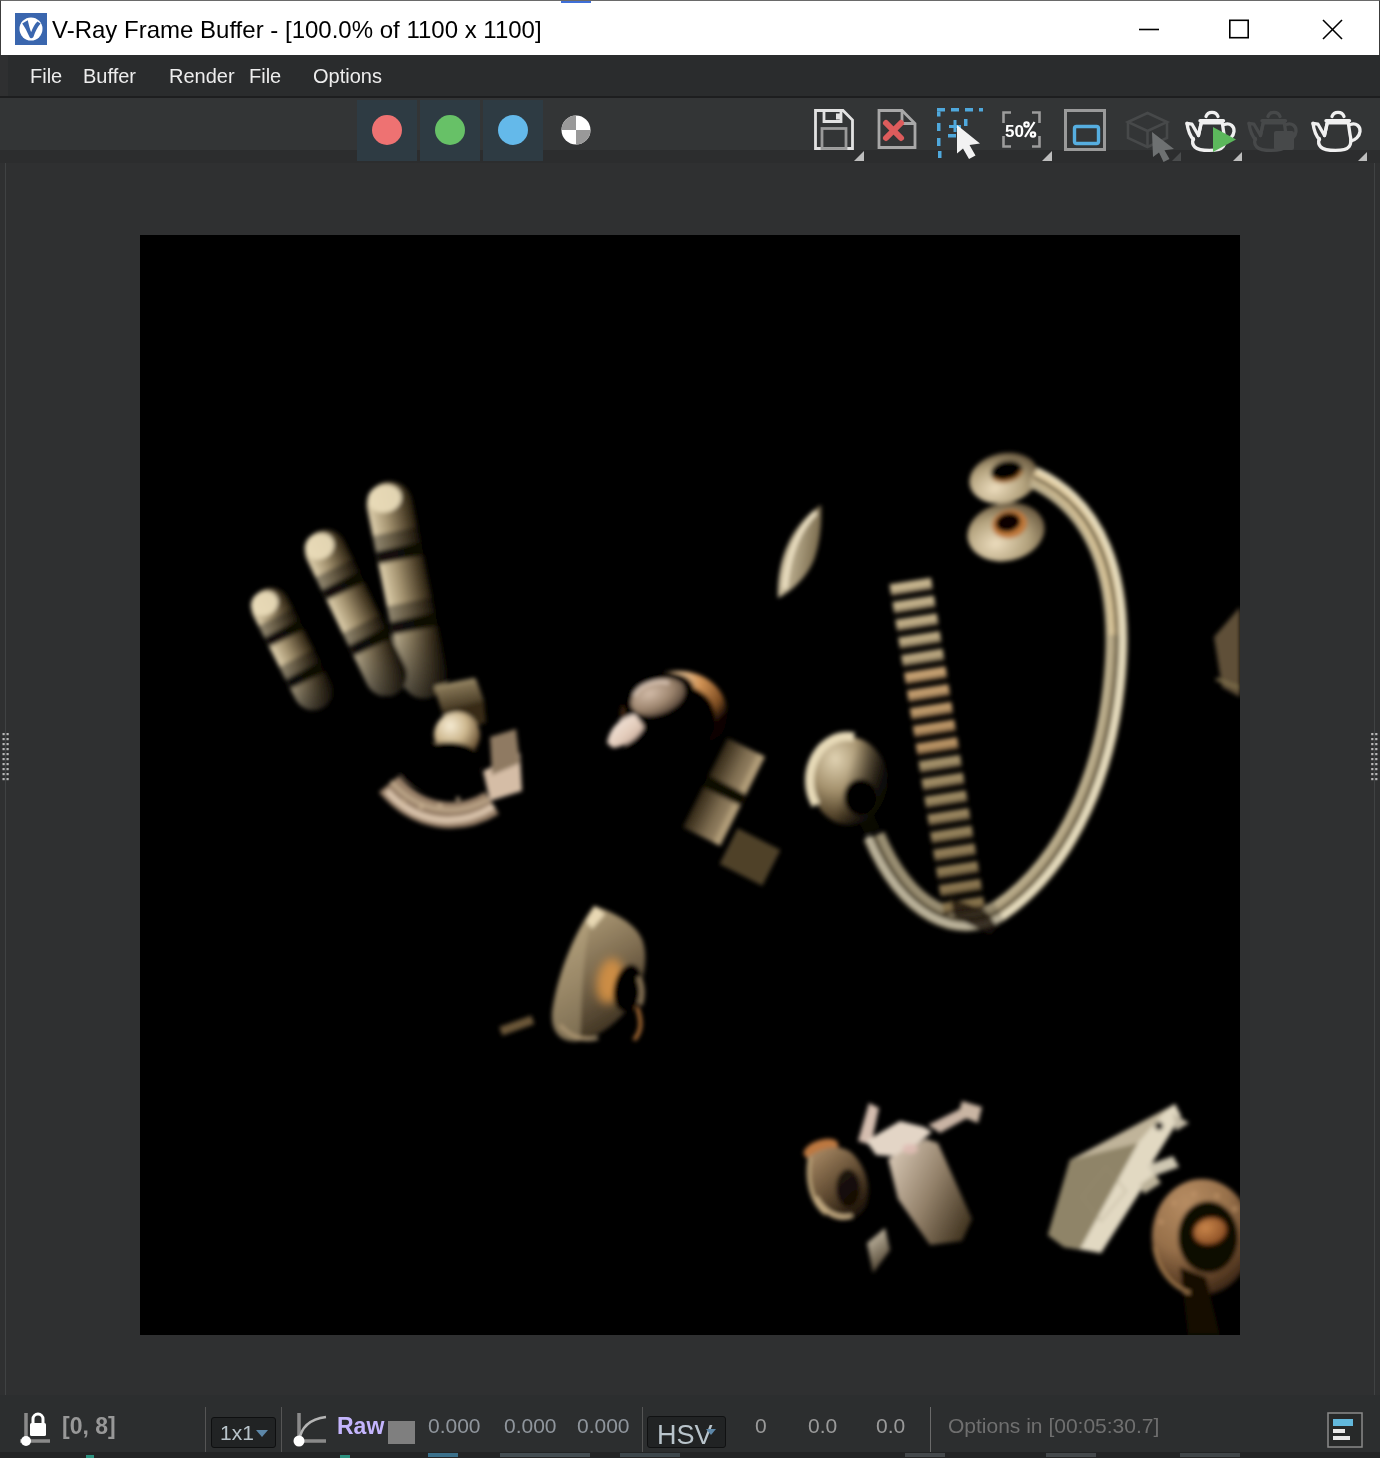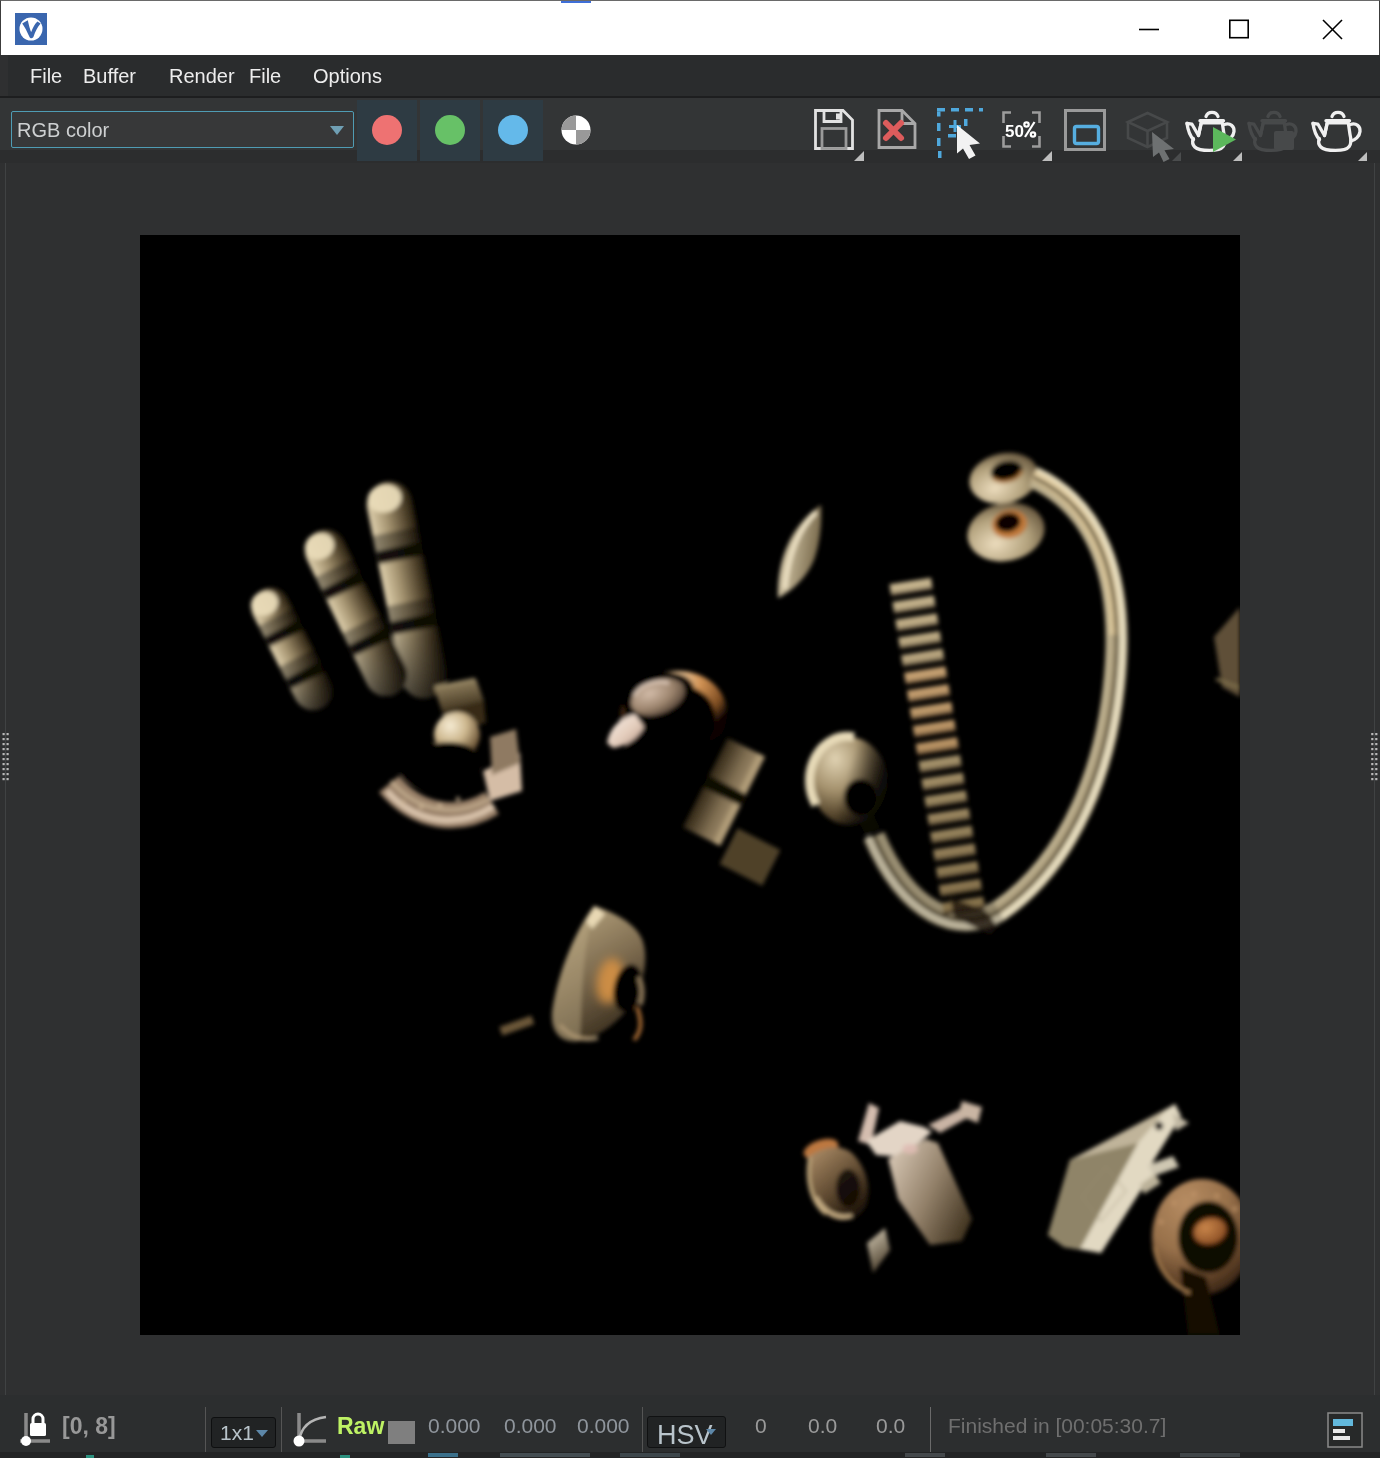--- a/index.html
+++ b/index.html
@@ -6,43 +6,40 @@
 </style></head>
 <body>
 
 <div class="abs" style="left:0;top:0;width:1380px;height:55px;background:#ffffff;box-sizing:border-box;border-left:1px solid #3c3c3c;border-right:1px solid #3c3c3c;border-top:1px solid #6a6a6a">
   <div class="abs" style="left:560px;top:0;width:30px;height:2px;background:#3f6fd8"></div>
   <svg class="abs" style="left:14px;top:12px" width="32" height="32" viewBox="0 0 32 32">
     <rect width="32" height="32" fill="#3a66ae"></rect>
     <circle cx="16" cy="16" r="11.5" fill="#ffffff"></circle>
     <path d="M7.2,10.5 L12.8,7.2 C14.2,13.5 15.2,17 16.2,19 C17.6,15.5 19.4,11.5 22.4,8.6 L25.6,10.6 C22.2,14.4 20.2,19 18.6,23.6 C17.8,25.8 15.4,25.9 14.4,23.8 C12,18.4 9.6,13.6 7.2,10.5 Z" fill="#3a66ae"></path>
   </svg>
+  <span class="abs" style="left:51px;top:15px;font-size:24px;color:#000;letter-spacing:0px">V-Ray Frame Buffer - [100.0% of 1100 x 1100]</span>
   <svg class="abs" style="left:1120px;top:0" width="240" height="55" viewBox="0 0 240 55">
     <line x1="18" y1="28.5" x2="38" y2="28.5" stroke="#000" stroke-width="1.6"></line>
     <rect x="108.8" y="19.3" width="18.4" height="17.4" fill="none" stroke="#000" stroke-width="1.6"></rect>
     <line x1="202" y1="19" x2="221" y2="38" stroke="#000" stroke-width="1.6"></line>
     <line x1="221" y1="19" x2="202" y2="38" stroke="#000" stroke-width="1.6"></line>
   </svg>
 </div>
 
 <div class="abs" style="left:8px;top:55px;width:1380px;height:41px;background:#2a2c2d;color:#ededed;font-size:20px">
   <span class="abs" style="left:22px;top:10px">File</span>
   <span class="abs" style="left:75px;top:10px">Buffer</span>
   <span class="abs" style="left:161px;top:10px">Render</span>
   <span class="abs" style="left:241px;top:10px">File</span>
   <span class="abs" style="left:305px;top:10px">Options</span>
 </div>
 <div class="abs" style="left:0;top:96px;width:1380px;height:2px;background:#1d1e1f"></div>
 
 <div class="abs" style="left:0;top:98px;width:1380px;height:65px;background:#333536">
   <div class="abs" style="left:0;top:52px;width:1380px;height:13px;background:#2c2d2e"></div>
-  <div class="abs" style="left:11px;top:13px;width:341px;height:35px;background:#373839;border:1px solid #4f9cb4;border-radius:2px">
-    <span class="abs" style="left:5px;top:7px;font-size:20px;color:#ced0d1">RGB color</span>
-    <div class="abs" style="right:9px;top:14px;width:0;height:0;border-left:7px solid transparent;border-right:7px solid transparent;border-top:9px solid #6f9fb4"></div>
-  </div>
   <div class="abs" style="left:357px;top:2px;width:60px;height:61px;background:#2e3b43"></div>
   <div class="abs" style="left:420px;top:2px;width:60px;height:61px;background:#2e3b43"></div>
   <div class="abs" style="left:483px;top:2px;width:60px;height:61px;background:#2e3b43"></div>
   <div class="abs" style="left:372px;top:17px;width:30px;height:30px;border-radius:50%;background:#ee7272"></div>
   <div class="abs" style="left:435px;top:17px;width:30px;height:30px;border-radius:50%;background:#67c167"></div>
   <div class="abs" style="left:498px;top:17px;width:30px;height:30px;border-radius:50%;background:#64b9ea"></div>
   <svg class="abs" style="left:561px;top:17px" width="30" height="30" viewBox="0 0 30 30">
     <circle cx="15" cy="15" r="14.5" fill="#ffffff"></circle>
     <path d="M15,15 L15,0.5 A14.5,14.5 0 0 0 0.5,15 Z" fill="#999999"></path>
     <path d="M15,15 L29.5,15 A14.5,14.5 0 0 1 15,29.5 Z" fill="#999999"></path>
@@ -205,35 +202,35 @@
     <path d="M7,2 V30 M2,30 H34" stroke="#8a8a8a" stroke-width="3.5" fill="none"></path>
     <path d="M7,30 C9,16 18,8 34,6" stroke="#b5b5b5" stroke-width="2.5" fill="none"></path>
     <circle cx="7" cy="30" r="5.5" fill="#fff"></circle>
   </svg>
   <div class="abs" style="left:205px;top:12px;width:1px;height:46px;background:#555"></div>
   <div class="abs" style="left:211px;top:22px;width:63px;height:29px;background:#212324;border:1px solid #0e0f10;border-radius:3px">
     <span class="abs" style="left:8px;top:3px;font-size:21px;color:#b9c4cb">1x1</span>
     <div class="abs" style="right:7px;top:12px;width:0;height:0;border-left:6px solid transparent;border-right:6px solid transparent;border-top:7px solid #5d87a8"></div>
   </div>
   <div class="abs" style="left:281px;top:12px;width:1px;height:46px;background:#555"></div>
-  <span class="abs" style="left:337px;top:18px;font-size:23px;font-weight:bold;color:#bef264">Raw</span>
+  <span class="abs" style="left:337px;top:18px;font-size:23px;font-weight:bold;color:#c4b5fd">Raw</span>
   <div class="abs" style="left:388px;top:26px;width:27px;height:23px;background:#7f7f7f"></div>
   <span class="abs" style="left:428px;top:19px;font-size:21px;color:#8f959c">0.000</span>
   <span class="abs" style="left:504px;top:19px;font-size:21px;color:#8f959c">0.000</span>
   <span class="abs" style="left:577px;top:19px;font-size:21px;color:#8f959c">0.000</span>
   <div class="abs" style="left:642px;top:12px;width:1px;height:46px;background:#555"></div>
   <div class="abs" style="left:647px;top:21px;width:77px;height:30px;background:#212324;border:1px solid #101112;border-radius:3px">
     <span class="abs" style="left:9px;top:3px;font-size:27px;color:#b9c4cb">HSV</span>
     <div class="abs" style="right:9px;top:12px;width:0;height:0;border-left:5px solid transparent;border-right:5px solid transparent;border-top:6px solid #5d87a8"></div>
   </div>
   <span class="abs" style="left:755px;top:19px;font-size:21px;color:#9a9a9a">0</span>
   <span class="abs" style="left:808px;top:19px;font-size:21px;color:#9a9a9a">0.0</span>
   <span class="abs" style="left:876px;top:19px;font-size:21px;color:#9a9a9a">0.0</span>
   <div class="abs" style="left:930px;top:12px;width:1px;height:46px;background:#6a6a6a"></div>
-  <span class="abs" style="left:948px;top:19px;font-size:21px;color:#6f6f6f">Finished in [00:05:30.7]</span>
+  <span class="abs" style="left:948px;top:19px;font-size:21px;color:#6f6f6f">Options in [00:05:30.7]</span>
   <svg class="abs" style="left:1327px;top:17px" width="36" height="36" viewBox="0 0 36 36">
     <rect x="1" y="1" width="34" height="34" fill="#272929" stroke="#8a8a8a" stroke-width="1.5"></rect>
     <rect x="6" y="7" width="20" height="7" fill="#62b8dc"></rect>
     <rect x="6" y="17" width="12" height="4" fill="#e8e8e8"></rect>
     <rect x="6" y="24" width="17" height="4" fill="#e8e8e8"></rect>
   </svg>
   <div class="abs" style="left:0;top:57px;width:1380px;height:6px;background:#232425"></div>
   <div class="abs" style="left:86px;top:60px;width:8px;height:3px;background:#2a8f7d"></div>
   <div class="abs" style="left:340px;top:60px;width:10px;height:3px;background:#2a8f7d"></div>
   <div class="abs" style="left:428px;top:58px;width:30px;height:4px;background:#3a6f8a"></div>

